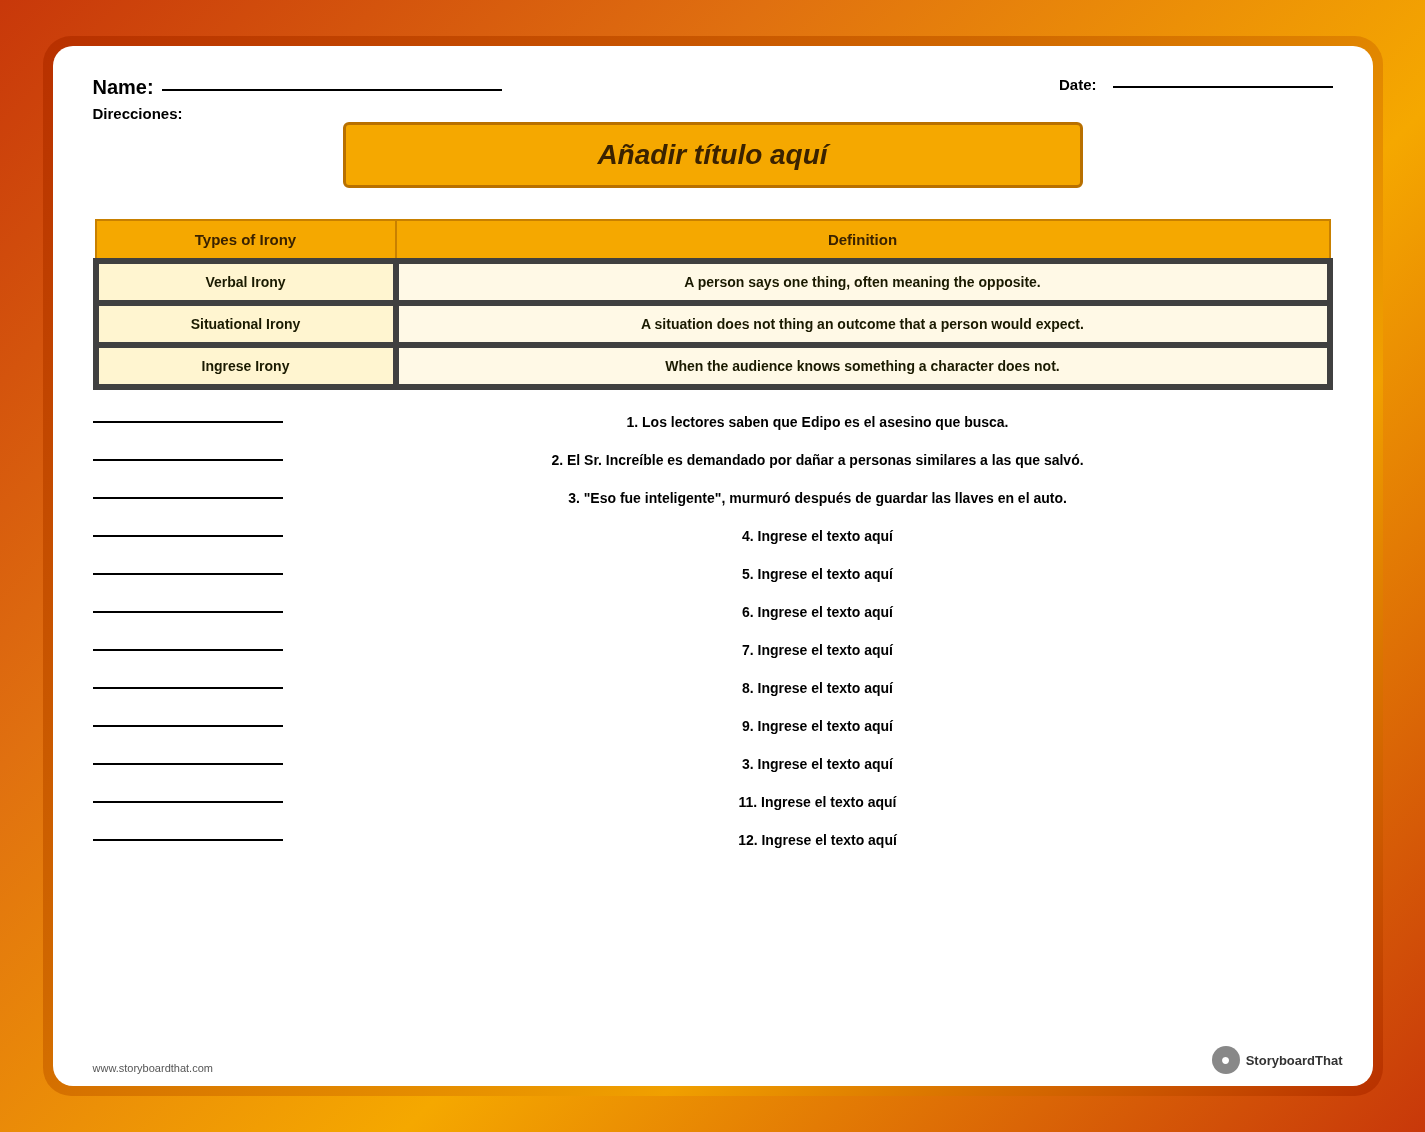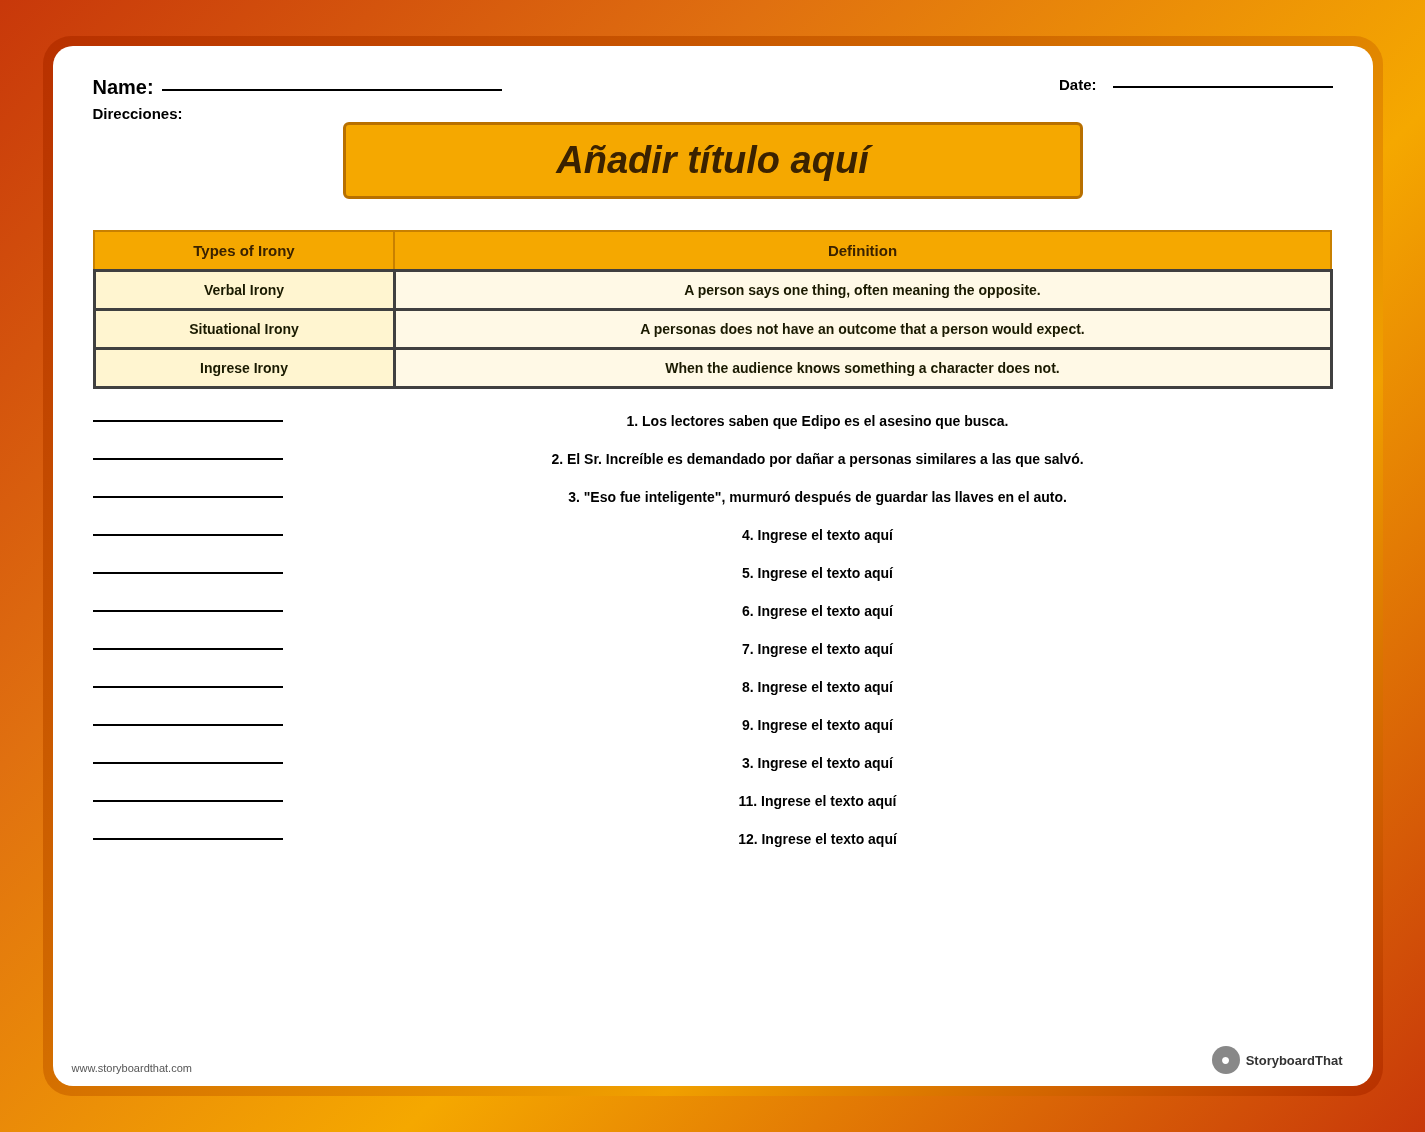--- a/index.html
+++ b/index.html
@@ -86,21 +86,21 @@
       background: #f5a800;
       border: 3px solid #b87000;
       border-radius: 6px;
       text-align: center;
       padding: 14px 20px;
       margin: 0 auto 18px auto;
       width: 740px;
     }
 
     .title-box h1 {
-      font-size: 38px;
+      font-size: 28px;
       font-weight: bold;
       color: #3a2200;
       font-style: italic;
     }
 
     
     .irony-table {
       width: 100%;
       border-collapse: collapse;
       margin-bottom: 24px;
@@ -116,21 +116,21 @@
       border: 2px solid #c88000;
       text-align: center;
     }
 
     .irony-table td {
       background: #fff9e6;
       font-weight: bold;
       font-size: 14px;
       color: #1a1a00;
       padding: 10px 16px;
-      border: 3px solid #404040;
+      border: 6px solid #404040;
       text-align: center;
     }
 
     .irony-table td.type-cell {
       width: 300px;
       background: #fff5d0;
     }
 
     
     .items-section {
@@ -157,21 +157,21 @@
       font-size: 14px;
       font-weight: bold;
       color: #000;
       flex: 1;
       text-align: center;
     }
 
     .footer {
       position: absolute;
       bottom: 12px;
-      left: 19px;
+      left: 40px;
       font-size: 11px;
       color: #555;
     }
 
     .footer-logo {
       position: absolute;
       bottom: 12px;
       right: 30px;
       display: flex;
       align-items: center;
@@ -225,21 +225,21 @@
           <th>Definition</th>
         </tr>
       </thead>
       <tbody id="table-body">
       <tr>
     <td class="type-cell">Verbal Irony</td>
     <td>A person says one thing, often meaning the opposite.</td>
   </tr>
           <tr>
     <td class="type-cell">Situational Irony</td>
-    <td>A personas does not have an outcome that a person would expect.</td>
+    <td>A situation does not thing an outcome that a person would expect.</td>
   </tr>
           <tr>
     <td class="type-cell">Ingrese Irony</td>
     <td>When the audience knows something a character does not.</td>
   </tr>
         </tbody>
     </table>
 
     <div class="items-section" id="items-section">
     <div class="item-row">

